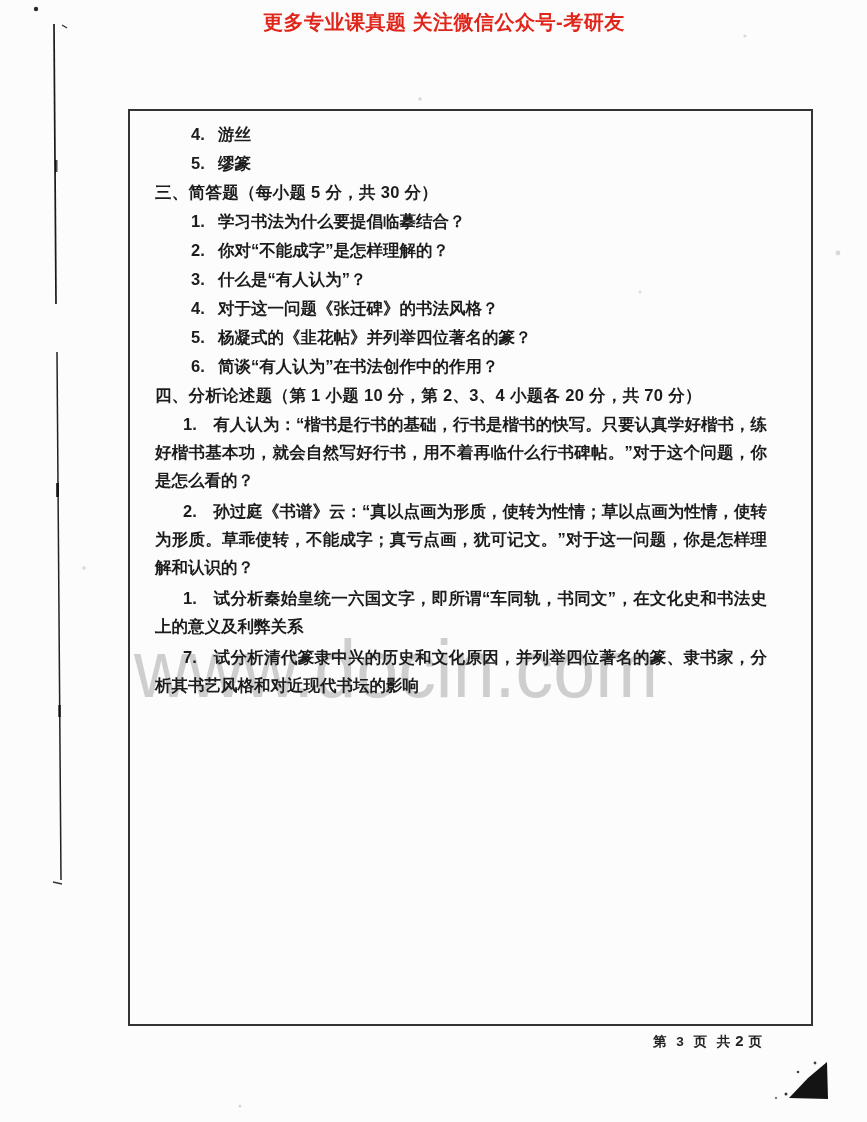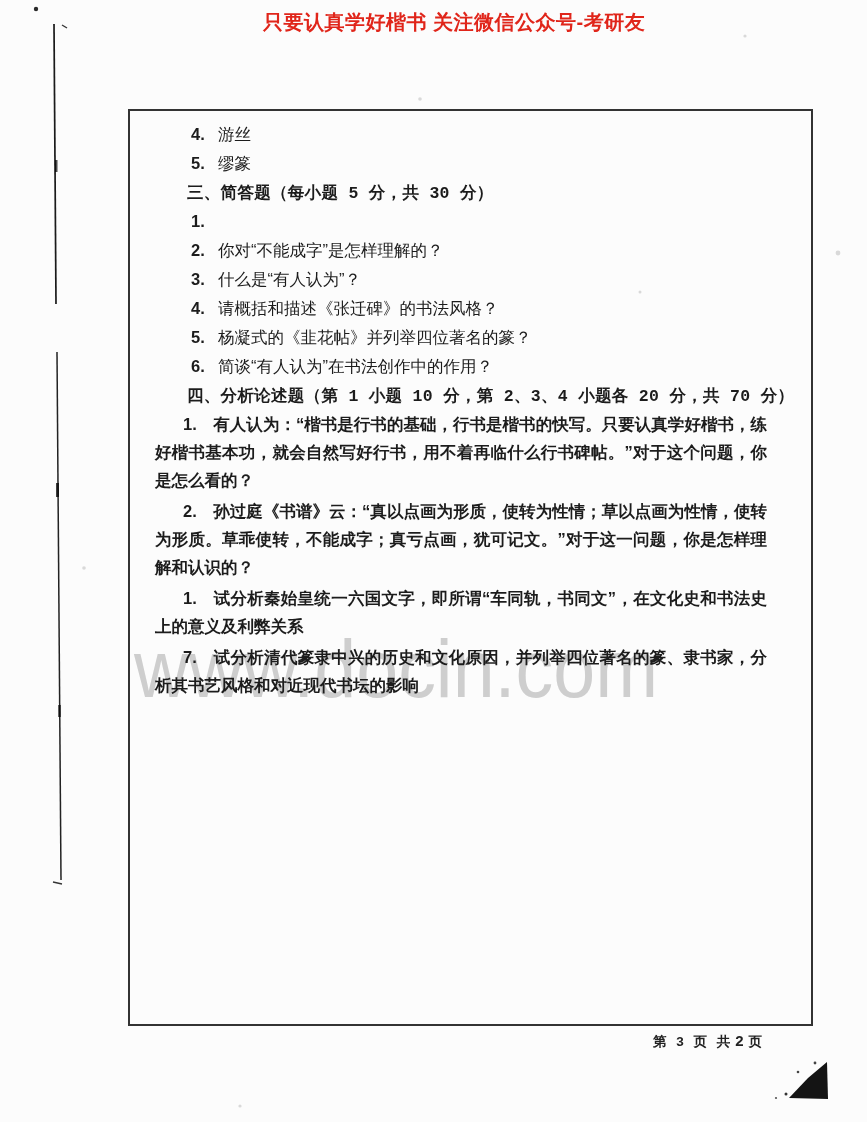--- a/index.html
+++ b/index.html
@@ -30,44 +30,44 @@
     border:2px solid #333333;
     background:transparent;
     z-index:2;
     padding:9px 12px 0 25px;
     box-sizing:content-box;
     font-size:16.5px;
   }
   .sheet, .sheet *{line-break:strict;}
   .row{height:29px;display:flex;align-items:center;}
   .row .num{margin-left:36px;width:27px;flex:none;font-weight:600;}
-  .row .txt{font-weight:400;}
+  .row .txt{font-weight:700;}
   .row.heading{font-weight:800;}
-  .row.heading .htxt{margin-left:32px;letter-spacing:0.3px;font-family:Liberation Mono, monospace;}
+  .row.heading .htxt{letter-spacing:0.3px;}
   .para{
     margin:0 0 3px 0;
     width:612px;
     line-height:28px;
     text-indent:28px;
     text-align:justify;
     font-weight:600;
   }
   .footer{
     position:absolute;left:653px;top:1032px;
     font-size:13.5px;letter-spacing:3px;font-weight:600;
     color:#222;z-index:3;white-space:nowrap;
   }
   .footer .fn{font-size:15px;font-weight:800;margin:0 2px;}
 </style>
 </head>
 <body>
 
 <div class="canvas">
 
-  <div class="notice">只要认真学好楷书 关注微信公众号-考研友</div>
+  <div class="notice">更多专业课真题 关注微信公众号-考研友</div>
 
   <svg class="artifacts" width="867" height="1122" viewBox="0 0 867 1122">
     <g>
       <path d="M54,24 L56,304" stroke="#1a1a1a" stroke-width="1.7" fill="none"></path>
       <path d="M57,352 L61,880" stroke="#222222" stroke-width="1.5" fill="none"></path>
       <path d="M62,25 l5,3" stroke="#333" stroke-width="1.4" fill="none"></path>
       <path d="M53,882 l9,2" stroke="#333" stroke-width="1.4" fill="none"></path>
       <circle cx="36" cy="9" r="2.2" fill="#2a2a2a"></circle>
       <rect x="55" y="160" width="2.5" height="12" fill="#000" opacity="0.7"></rect>
       <rect x="56" y="483" width="3" height="14" fill="#000" opacity="0.75"></rect>
@@ -102,32 +102,33 @@
       <span class="num">5.</span>
       <span class="txt">缪篆</span>
     </div>
 
     <div class="row heading">
       <span class="htxt">三、简答题（每小题 5 分，共 30 分）</span>
     </div>
 
     <div class="row item">
       <span class="num">1.</span>
+      <span class="txt">学习书法为什么要提倡临摹结合？</span>
     </div>
     <div class="row item">
       <span class="num">2.</span>
       <span class="txt">你对“不能成字”是怎样理解的？</span>
     </div>
     <div class="row item">
       <span class="num">3.</span>
       <span class="txt">什么是“有人认为”？</span>
     </div>
     <div class="row item">
       <span class="num">4.</span>
-      <span class="txt">请概括和描述《张迁碑》的书法风格？</span>
+      <span class="txt">对于这一问题《张迁碑》的书法风格？</span>
     </div>
     <div class="row item">
       <span class="num">5.</span>
       <span class="txt">杨凝式的《韭花帖》并列举四位著名的篆？</span>
     </div>
     <div class="row item">
       <span class="num">6.</span>
       <span class="txt">简谈“有人认为”在书法创作中的作用？</span>
     </div>
 

